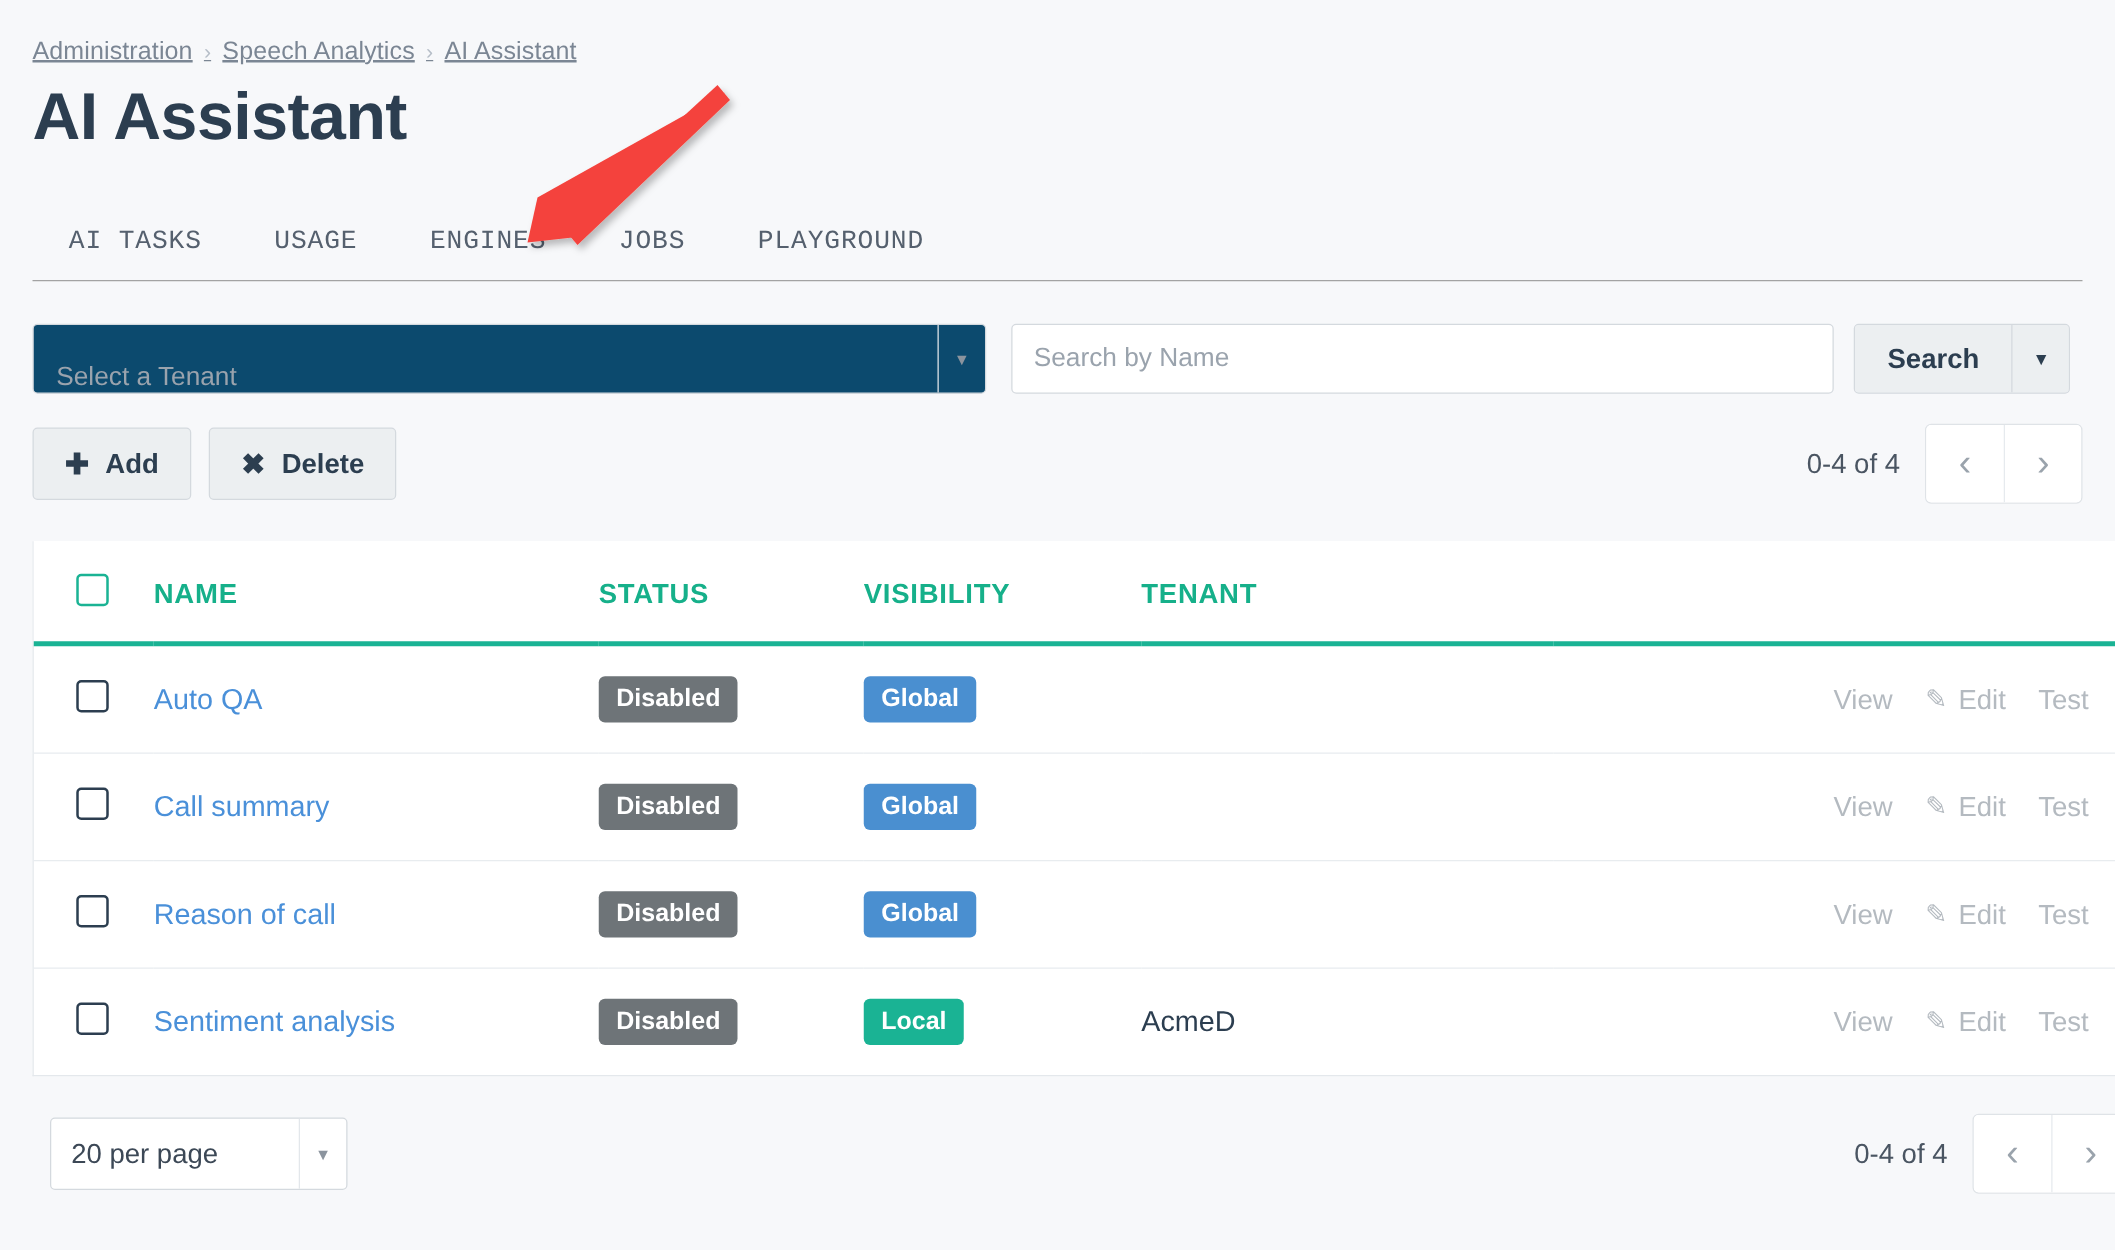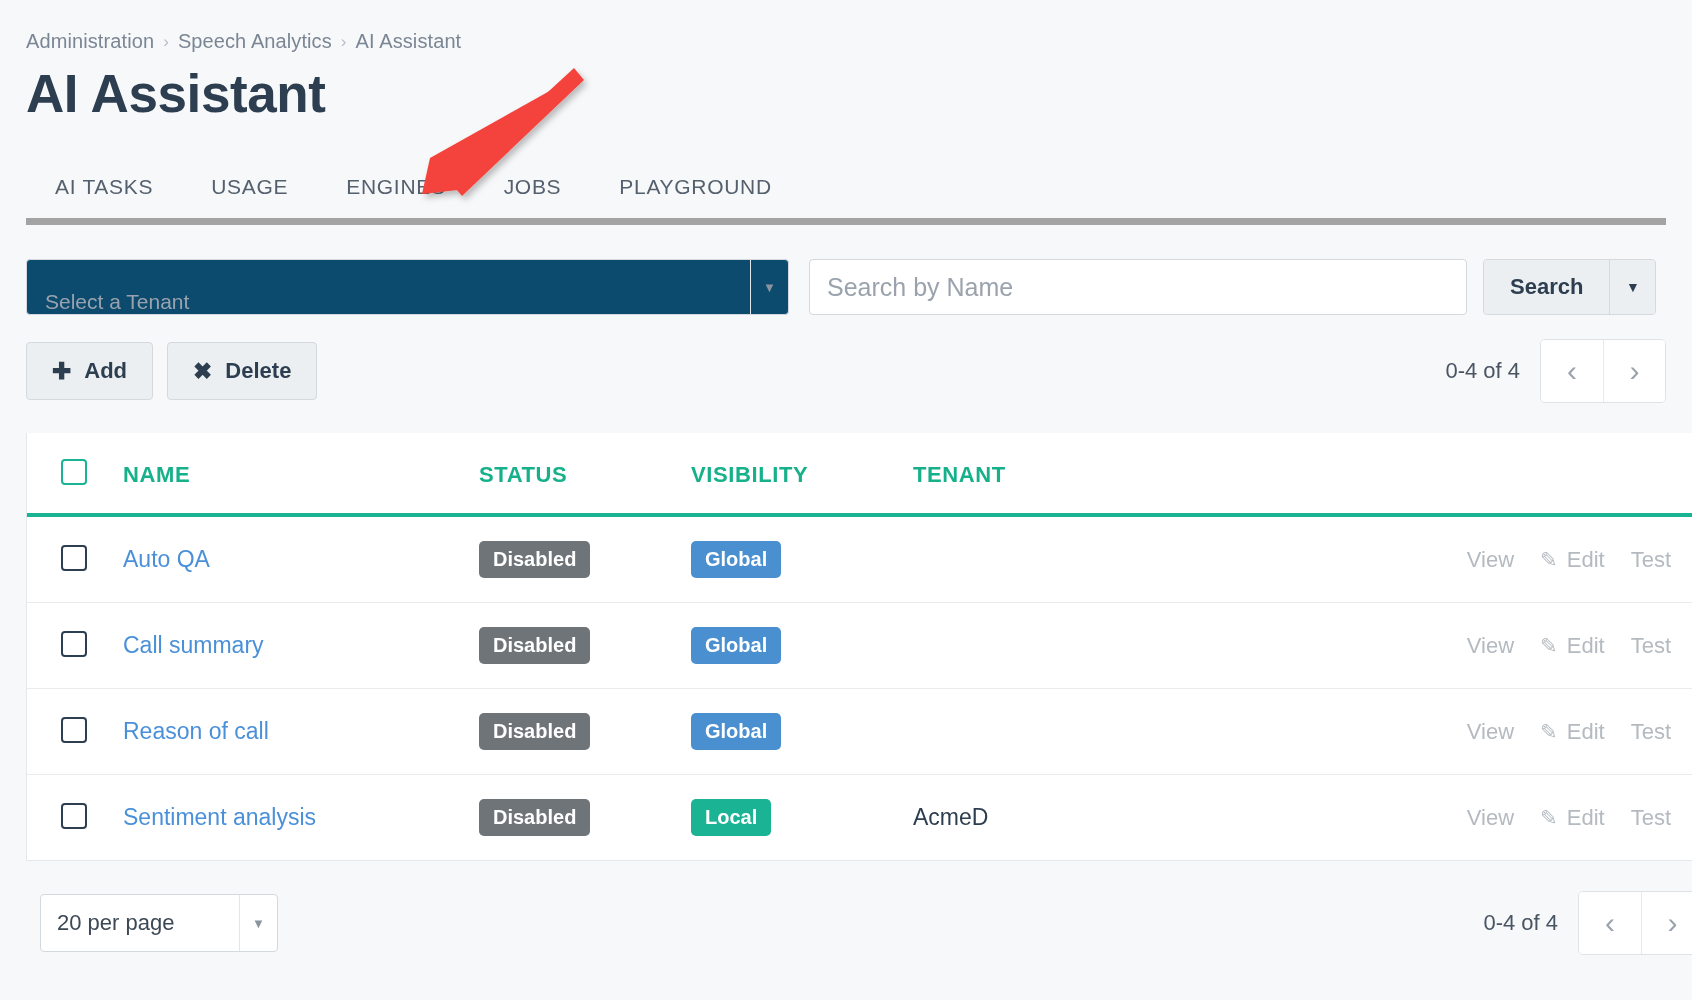--- a/index.html
+++ b/index.html
@@ -16,43 +16,45 @@
 
   
   .breadcrumb {
     padding: 30px 0 0 26px;
     font-size: 20px;
     color: #7b8694;
     display: flex;
     align-items: center;
     gap: 9px;
     letter-spacing: .1px;
+    text-decoration: underline;
   }
   .breadcrumb .crumb { color: #7b8694; }
   .breadcrumb .sep { color: #b6bec8; font-size: 17px; }
 
   
   .page-title {
     margin: 14px 0 0 26px;
     font-size: 53px;
     line-height: 1.02;
     font-weight: bold;
     color: #2c3e50;
     letter-spacing: -.4px;
   }
 
   
   .tabs {
     margin: 32px 0 0 26px;
     display: flex;
     align-items: flex-end;
-    border-bottom: 7px solid #a3a3a3;
+    border-bottom: 1px solid #a3a3a3;
     width: 1640px;
     height: 72px;
     position: relative;
+    font-family: Liberation Mono, monospace;
   }
   .tab {
     font-size: 21px;
     letter-spacing: .7px;
     color: #55606e;
     padding: 22px 28px 20px 28px;
     cursor: pointer;
     background: transparent;
     border: 1px solid transparent;
     border-bottom: none;
@@ -102,21 +104,21 @@
     color: #8b949e;
     font-size: 13px;
   }
   .search-input {
     width: 658px;
     height: 56px;
     margin-left: 20px;
     background: #fff;
     border: 1px solid #d4d9de;
     border-radius: 4px;
-    font-size: 25px;
+    font-size: 21px;
     color: #2c3e50;
     padding: 0 17px;
     font-family: "Liberation Sans", sans-serif;
   }
   .search-input::placeholder { color: #9aa3ad; }
   .search-btn-group {
     margin-left: 16px;
     display: flex;
     align-items: stretch;
     height: 56px;

